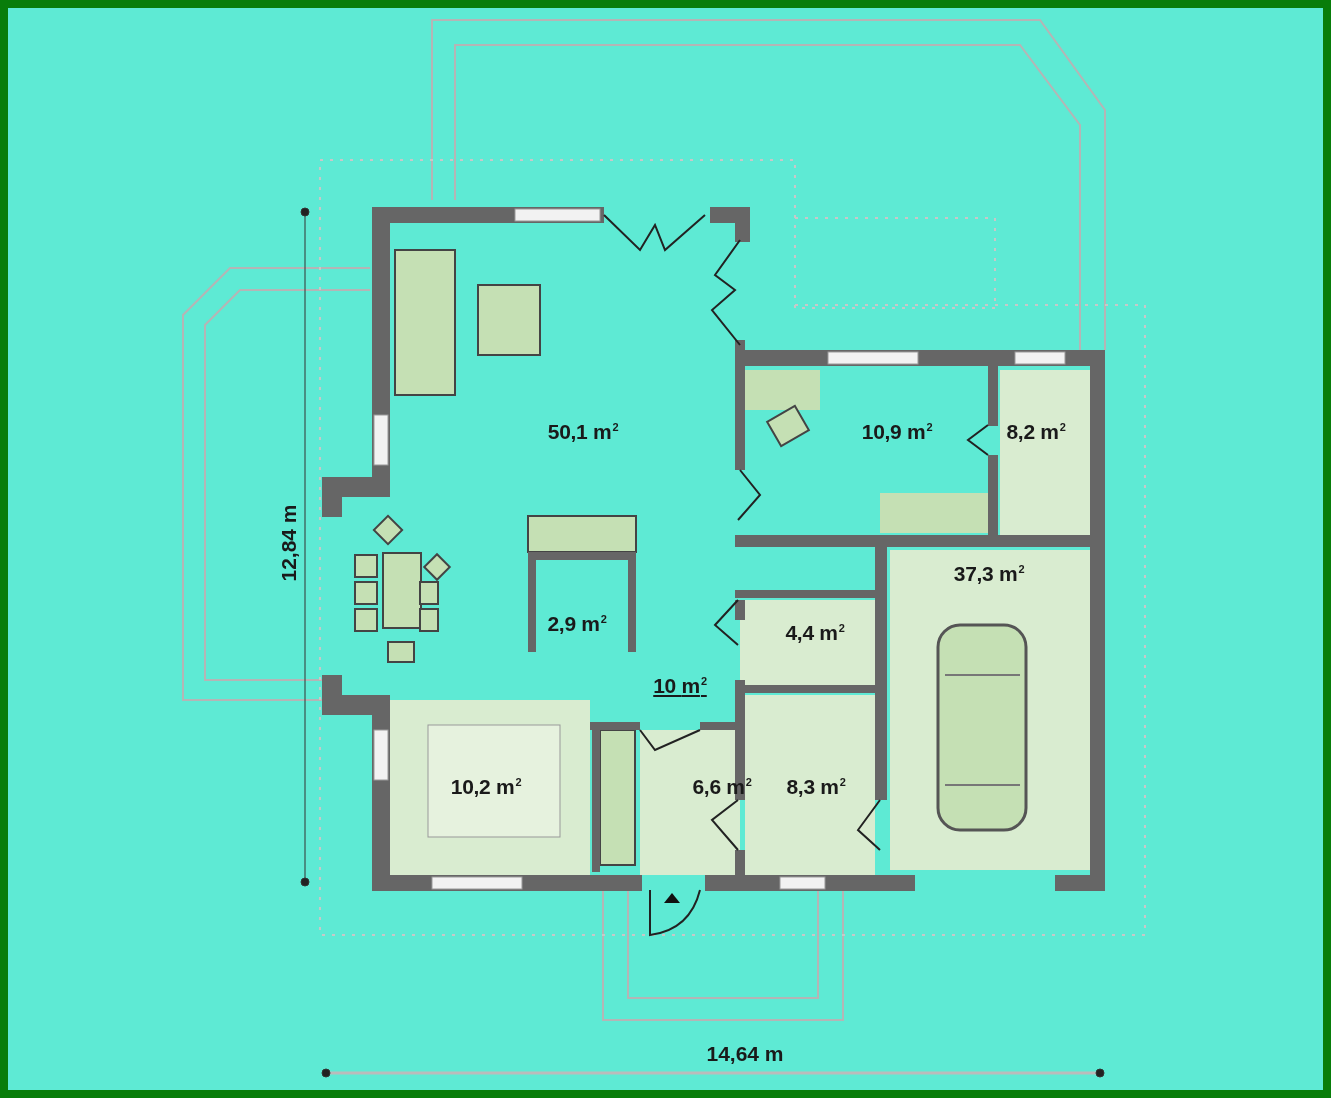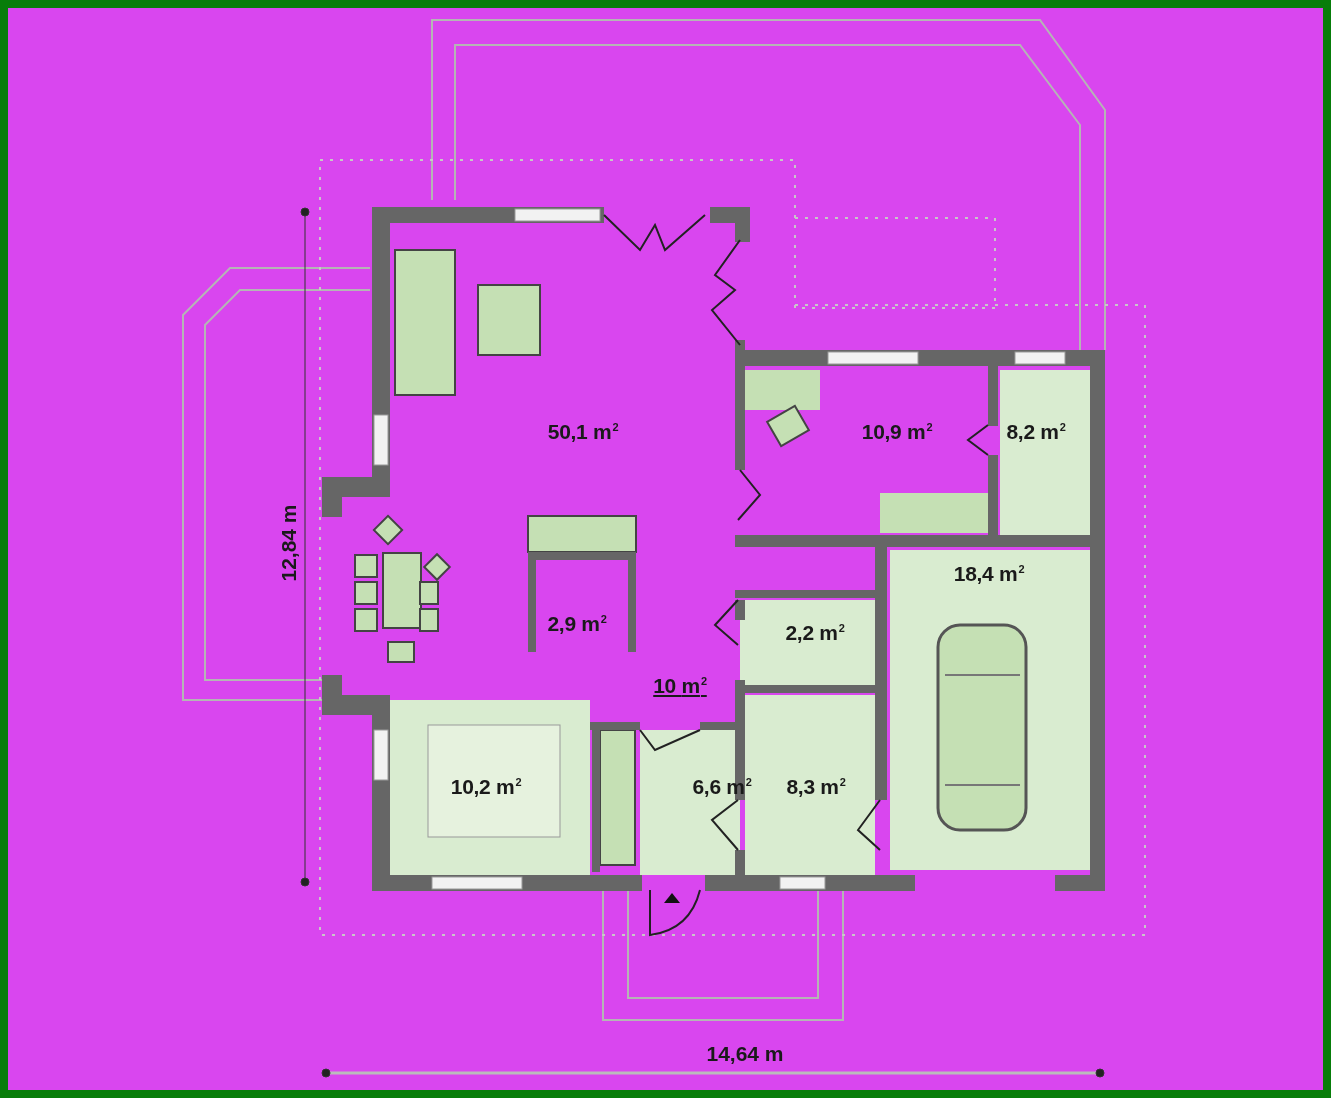--- a/index.html
+++ b/index.html
@@ -1,16 +1,16 @@
 <!DOCTYPE html>
 <html><head>
 <meta charset="utf-8">
 <style>
   html,body{margin:0;padding:0;background:#fff;}
-  .frame{position:relative;width:1331px;height:1098px;box-sizing:border-box;border:8px solid #087d0a;background:#d946ef;overflow:hidden;}
+  .frame{position:relative;width:1331px;height:1098px;box-sizing:border-box;border:8px solid #087d0a;background:#5eead4;overflow:hidden;}
   svg{position:absolute;left:-8px;top:-8px;}
   .lbl{position:absolute;font-family:"Liberation Sans",sans-serif;font-weight:bold;font-size:21px;color:#1a1a1a;white-space:nowrap;transform:translate(-50%,-50%);letter-spacing:-0.3px;}
   .lbl sup{font-size:11px;vertical-align:8px;margin-left:1px;}
   .dim{position:absolute;font-family:"Liberation Sans",sans-serif;font-weight:bold;font-size:21px;color:#1a1a1a;white-space:nowrap;}
   .dim.v{transform:translate(-50%,-50%) rotate(-90deg);}
   .dim.h{transform:translate(-50%,-50%);margin-left:40px;}
 </style>
 </head>
 <body>
 
@@ -127,23 +127,23 @@
       <polyline points="738,800 712,820 738,850"></polyline>
       <polyline points="880,800 858,830 880,850"></polyline>
       <path d="M650,890 L650,935 Q690,930 700,890"></path>
     </g>
     <polygon points="664,903 672,893 680,903" fill="#111"></polygon>
   </svg>
 
   <div class="lbl" style="left:575px;top:424px;"><span>50,1</span> <span>m</span><sup>2</sup></div>
   <div class="lbl" style="left:889px;top:424px;"><span>10,9</span> <span>m</span><sup>2</sup></div>
   <div class="lbl" style="left:1028px;top:424px;"><span>8,2</span> <span>m</span><sup>2</sup></div>
-  <div class="lbl" style="left:981px;top:566px;"><span>18,4</span> <span>m</span><sup>2</sup></div>
+  <div class="lbl" style="left:981px;top:566px;"><span>37,3</span> <span>m</span><sup>2</sup></div>
   <div class="lbl" style="left:569px;top:616px;"><span>2,9</span> <span>m</span><sup>2</sup></div>
-  <div class="lbl" style="left:807px;top:625px;"><span>2,2</span> <span>m</span><sup>2</sup></div>
+  <div class="lbl" style="left:807px;top:625px;"><span>4,4</span> <span>m</span><sup>2</sup></div>
   <div class="lbl" style="left:672px;top:678px;text-decoration:underline;"><span>10</span> <span>m</span><sup>2</sup></div>
   <div class="lbl" style="left:478px;top:779px;"><span>10,2</span> <span>m</span><sup>2</sup></div>
   <div class="lbl" style="left:674px;top:779px;margin-left:40px;"><span>6,6</span> <span>m</span><sup>2</sup></div>
   <div class="lbl" style="left:808px;top:779px;"><span>8,3</span> <span>m</span><sup>2</sup></div>
 
   <div class="dim v" style="left:281px;top:535px;">12,84 m</div>
   <div class="dim h" style="left:697px;top:1046px;">14,64 m</div>
 </div>
 
 </body></html>

